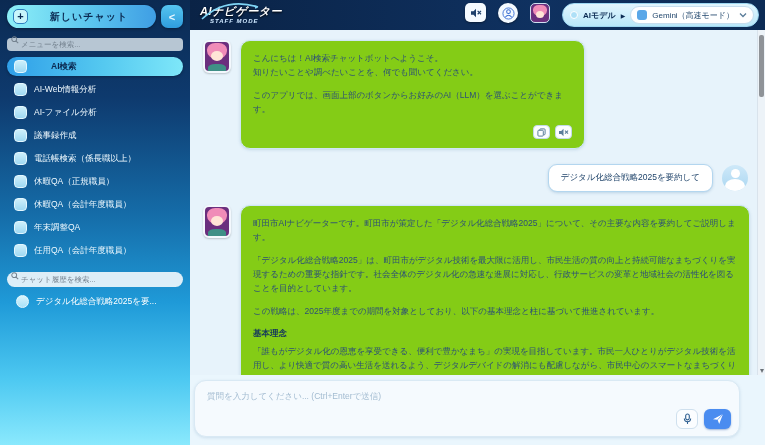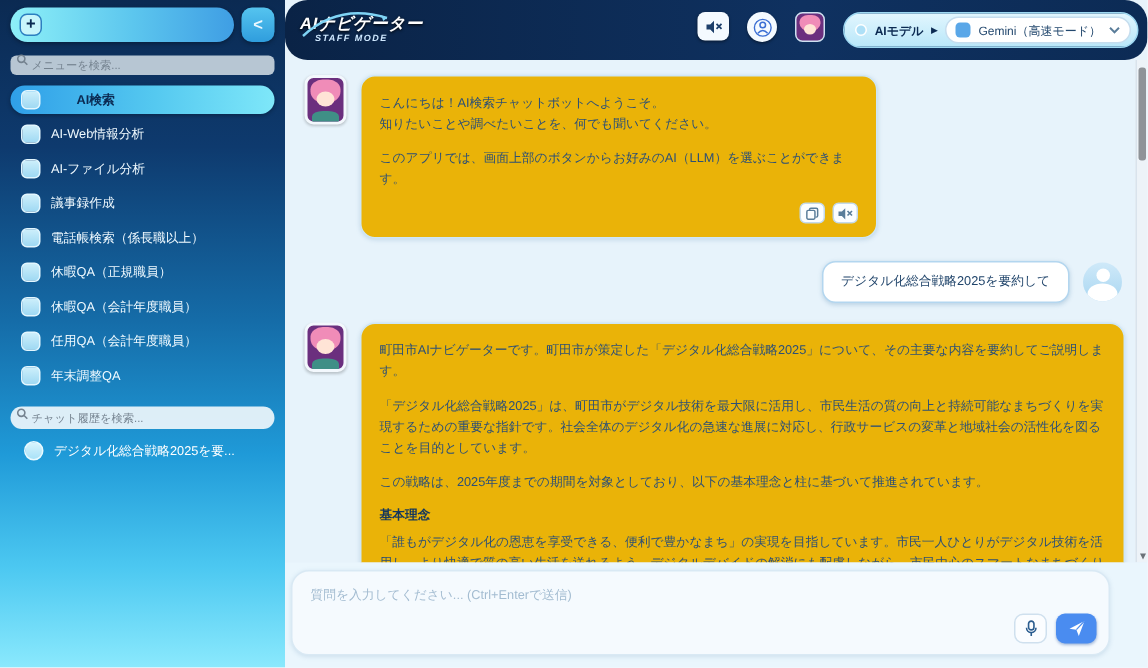--- a/index.html
+++ b/index.html
@@ -38,22 +38,22 @@
   .history-search { margin-top:8px; }
   .history-search input { height:15px; border-radius:8px; background:rgba(255,255,255,.85); }
   .history-list { margin-top:8px; }
   .history-item { display:flex; align-items:center; gap:7px; padding-left:9px; cursor:pointer; }
   .hi-icon { width:13px; height:13px; border-radius:50%; flex:none;
     background:linear-gradient(180deg,#d8f4fd,#a9e2f8); border:1px solid #e9faff; }
   .hi-label { font-size:8.5px; color:#ffffff; white-space:nowrap; }
 
   
   .main { position:absolute; left:190px; top:0; right:0; bottom:0; display:flex; flex-direction:column; }
-  .header { height:40px; background:linear-gradient(90deg,#0a2346,#0f3160 60%,#0c2b55);
-    display:flex; align-items:center; padding:0 6px 0 10px; flex:none;border-radius:15px; }
+  .header { height:30px; background:linear-gradient(90deg,#0a2346,#0f3160 60%,#0c2b55);
+    display:flex; align-items:center; padding:0 6px 0 10px; flex:none; }
   .logo { position:relative; color:#fff; line-height:1; }
   .logo-title { font-size:11px; font-weight:bold; font-style:italic; letter-spacing:.5px;
     text-shadow:0 1px 2px #000; }
   .logo-sub { font-size:6px; font-style:italic; font-weight:bold; color:#cfe8ff;
     margin:1px 0 0 10px; letter-spacing:1px; }
   .logo-swoosh { position:absolute; left:-4px; top:-5px; pointer-events:none; }
   .header-right { margin-left:auto; display:flex; align-items:flex-start; gap:12px; }
   .hbtn { width:21px; height:19px; border-radius:5px; background:#f4faff; display:flex;
     align-items:center; justify-content:center; cursor:pointer; box-shadow:0 1px 2px rgba(0,0,0,.4); }
   .hbtn.round { width:20px; height:20px; border-radius:50%; }
@@ -78,21 +78,21 @@
   .chat-scroll { position:absolute; left:0; top:0; right:8px; bottom:0; padding:10px 6px 0 13px; overflow:hidden; }
   .msg-row { display:flex; align-items:flex-start; gap:9px; }
   .avatar-ai { width:28px; height:33px; border-radius:6px; flex:none; position:relative; overflow:hidden;
     background:#6b2f7e; border:2px solid #f3f8fd; box-shadow:0 1px 2px rgba(0,0,0,.2); }
   .avatar-ai::before { content:''; position:absolute; top:1px; left:2px; right:2px; height:16px;
     background:#f08cb8; border-radius:45% 45% 55% 55%; }
   .avatar-ai::after { content:''; position:absolute; top:9px; left:6px; right:6px; height:10px;
     background:#ffe4d6; border-radius:50%; }
   .avatar-ai .body { position:absolute; bottom:-2px; left:3px; right:3px; height:9px;
     background:#3f8f86; border-radius:40% 40% 0 0; }
-  .bubble { background:#eab308; border:1px solid #cfe7f6; border-radius:10px;
+  .bubble { background:#84cc16; border:1px solid #cfe7f6; border-radius:10px;
     box-shadow:0 1px 3px rgba(90,140,180,.25); padding:10px 12px 6px 12px; }
   .bubble-1 { width:345px; }
   .bubble-2 { flex:1; margin-right:1px; padding-bottom:14px; }
   .msg-p { font-size:8.5px; line-height:1.65; color:#2d5076; white-space:pre-line; margin-bottom:9px; }
   .msg-h { font-size:8.5px; line-height:1.6; color:#14375d; font-weight:bold; margin-bottom:3px; }
   .action-row { display:flex; justify-content:flex-end; gap:5px; margin-top:2px; padding-bottom:3px; }
   .abtn { width:17px; height:14px; border:1px solid #c3d9ea; border-radius:4px; background:#fbfdff;
     display:flex; align-items:center; justify-content:center; cursor:pointer; }
   .user-row { display:flex; justify-content:flex-end; align-items:center; gap:9px; margin:15px 3px 13px 0; }
   .user-bubble { background:#ffffff; border:1px solid #b3d6ef; border-radius:9px; padding:7px 12px;
@@ -128,20 +128,21 @@
 </style>
 </head>
 <body>
 
 <div class="app">
 
   <div class="sidebar">
     <div class="newchat-row">
       <div class="newchat-btn">
         <span class="plus-box">+</span>
+        <span class="newchat-label">新しいチャット</span>
       </div>
       <div class="collapse-btn">&lt;</div>
     </div>
 
     <div class="side-search">
       <svg class="s-icon" width="8" height="8" viewBox="0 0 10 10">
           <circle cx="4" cy="4" r="3" fill="none" stroke="#74828f" stroke-width="1.3"></circle>
           <line x1="6.3" y1="6.3" x2="9" y2="9" stroke="#74828f" stroke-width="1.3"></line>
         </svg>
       <input placeholder="メニューを検索..." style="">
@@ -171,25 +172,25 @@
         <div class="menu-item">
           <span class="mi-icon"></span>
           <span class="mi-label">休暇QA（正規職員）</span>
         </div>
         <div class="menu-item">
           <span class="mi-icon"></span>
           <span class="mi-label">休暇QA（会計年度職員）</span>
         </div>
         <div class="menu-item">
           <span class="mi-icon"></span>
+          <span class="mi-label">年末調整QA</span>
+        </div>
+        <div class="menu-item">
+          <span class="mi-icon"></span>
           <span class="mi-label">任用QA（会計年度職員）</span>
-        </div>
-        <div class="menu-item">
-          <span class="mi-icon"></span>
-          <span class="mi-label">年末調整QA</span>
         </div>
       </div>
 
     <div class="side-search history-search">
       <svg class="s-icon" width="8" height="8" viewBox="0 0 10 10" style="top:3.5px">
           <circle cx="4" cy="4" r="3" fill="none" stroke="#74828f" stroke-width="1.3"></circle>
           <line x1="6.3" y1="6.3" x2="9" y2="9" stroke="#74828f" stroke-width="1.3"></line>
         </svg>
       <input placeholder="チャット履歴を検索..." style="">
     </div>

